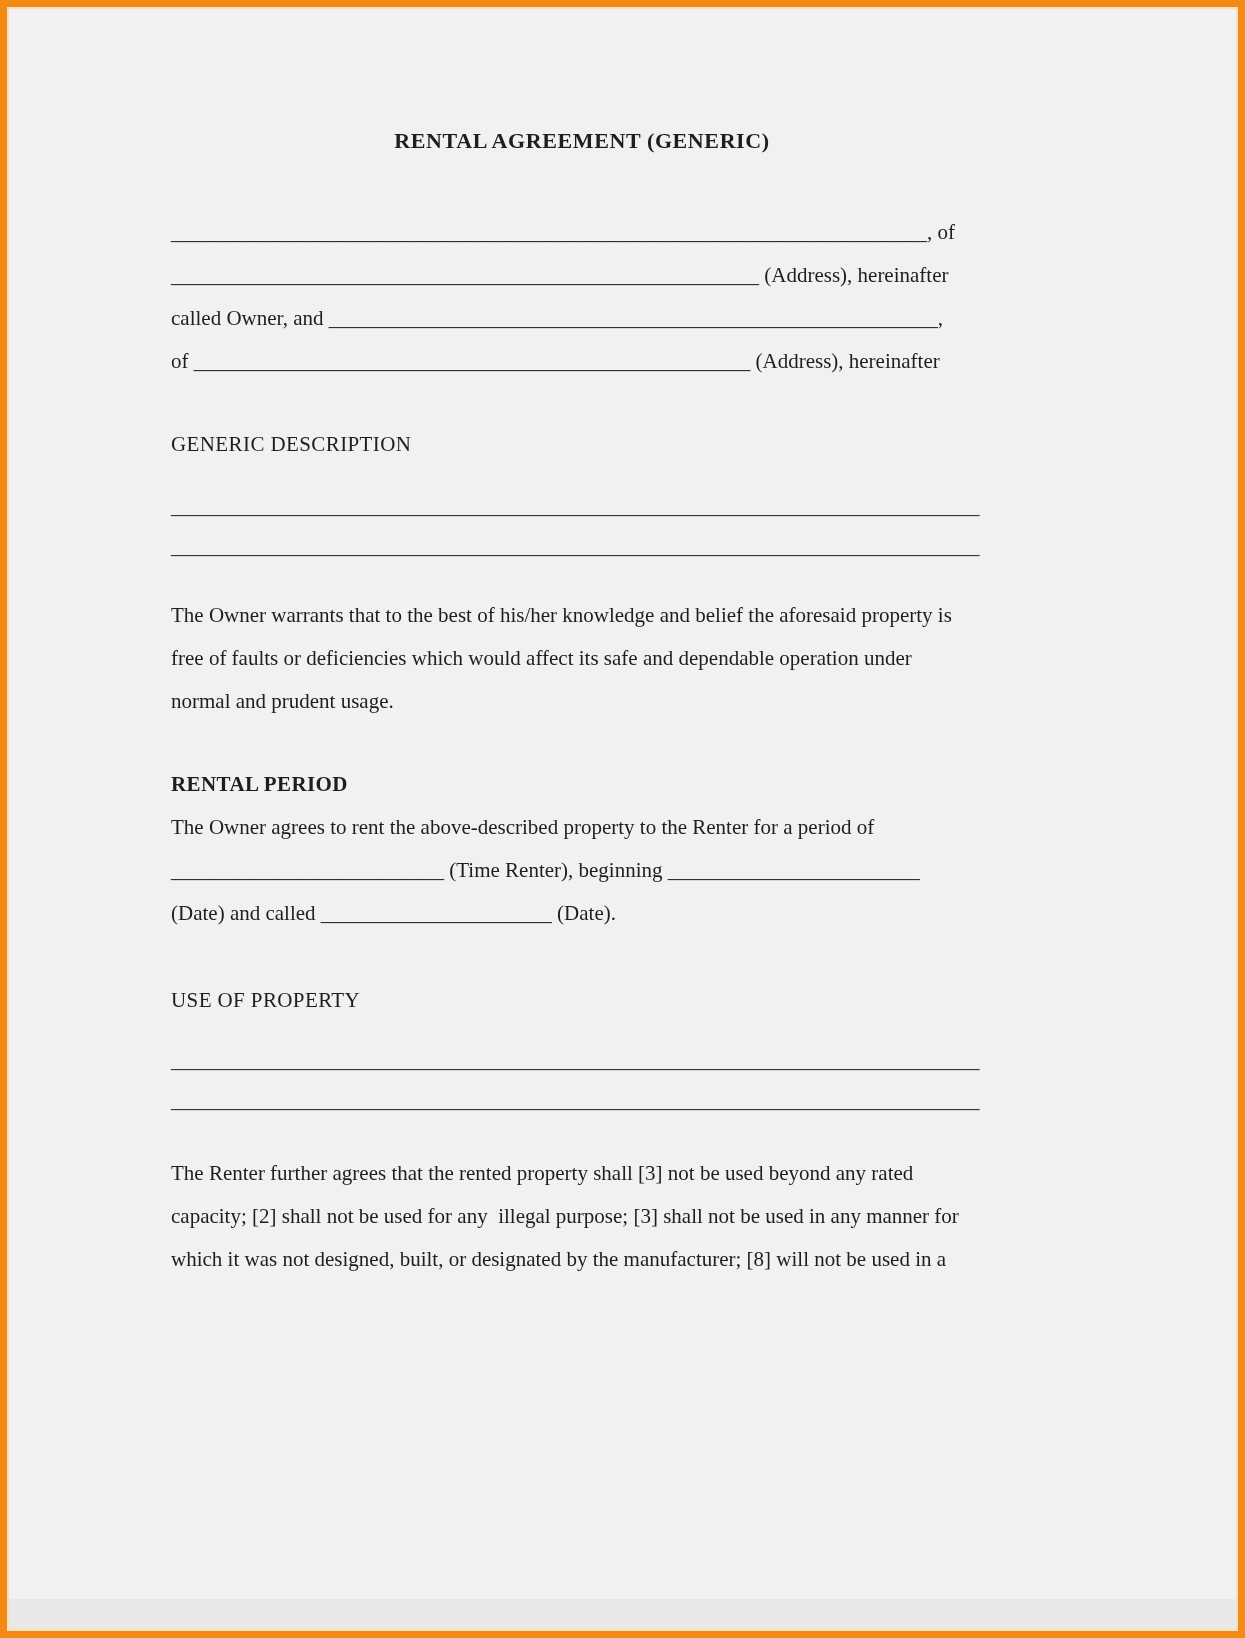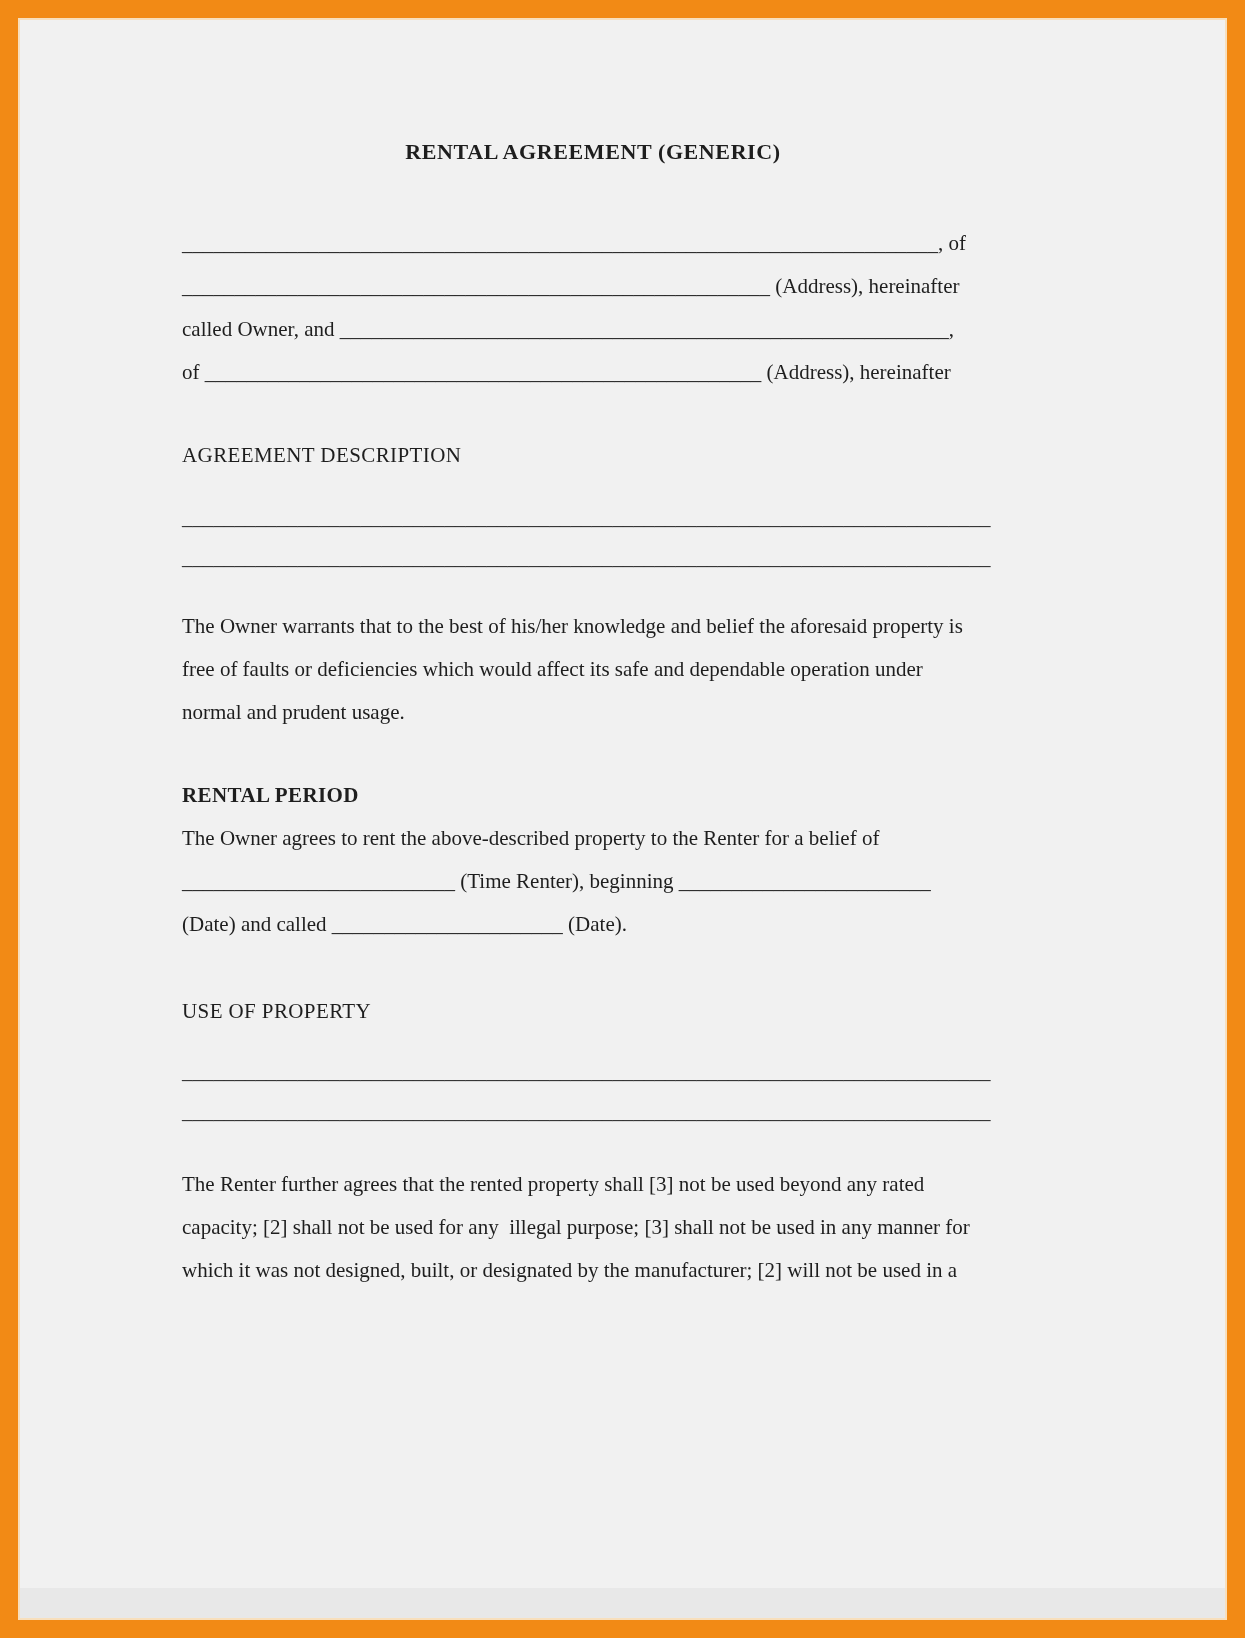--- a/index.html
+++ b/index.html
@@ -6,21 +6,21 @@
   body {
     background: #ffffff;
     font-family: "Liberation Serif", serif;
   }
   .page {
     position: relative;
     width: 1245px;
     height: 1638px;
     box-sizing: border-box;
     background: #F28A15;
-    padding: 18px;
+    padding: 7px;
   }
   .inner {
     position: relative;
     width: 100%;
     height: 100%;
     box-sizing: border-box;
     background: #F1F1F1;
     border: 2px solid #F8DFBC;
     overflow: hidden;
   }
@@ -77,50 +77,50 @@
 
       <h1 class="title">RENTAL AGREEMENT (GENERIC)</h1>
 
       <div class="para intro">
         <div class="line">________________________________________________________________________, of</div>
         <div class="line">________________________________________________________ (Address), hereinafter</div>
         <div class="line">called Owner, and __________________________________________________________,</div>
         <div class="line">of _____________________________________________________ (Address), hereinafter</div>
       </div>
 
-      <div class="heading heading-pd">AGREEMENT DESCRIPTION</div>
+      <div class="heading heading-pd">GENERIC DESCRIPTION</div>
 
       <div class="para blanks blanks-pd">
         <div class="line">_____________________________________________________________________________</div>
         <div class="line">_____________________________________________________________________________</div>
       </div>
 
       <div class="para warranty">
         <div class="line">The Owner warrants that to the best of his/her knowledge and belief the aforesaid property is</div>
         <div class="line">free of faults or deficiencies which would affect its safe and dependable operation under</div>
         <div class="line">normal and prudent usage.</div>
       </div>
 
       <div class="heading heading-rp">RENTAL PERIOD</div>
 
       <div class="para rental">
-        <div class="line">The Owner agrees to rent the above-described property to the Renter for a belief of</div>
+        <div class="line">The Owner agrees to rent the above-described property to the Renter for a period of</div>
         <div class="line">__________________________ (Time Renter), beginning ________________________</div>
         <div class="line">(Date) and called ______________________ (Date).</div>
       </div>
 
       <div class="heading heading-up">USE OF PROPERTY</div>
 
       <div class="para blanks blanks-up">
         <div class="line">_____________________________________________________________________________</div>
         <div class="line">_____________________________________________________________________________</div>
       </div>
 
       <div class="para renter">
         <div class="line">The Renter further agrees that the rented property shall [3] not be used beyond any rated</div>
         <div class="line">capacity; [2] shall not be used for any  illegal purpose; [3] shall not be used in any manner for</div>
-        <div class="line">which it was not designed, built, or designated by the manufacturer; [2] will not be used in a</div>
+        <div class="line">which it was not designed, built, or designated by the manufacturer; [8] will not be used in a</div>
       </div>
 
     </div>
     <div class="bottom-strip"></div>
   </div>
 </div>
 
 </body></html>

